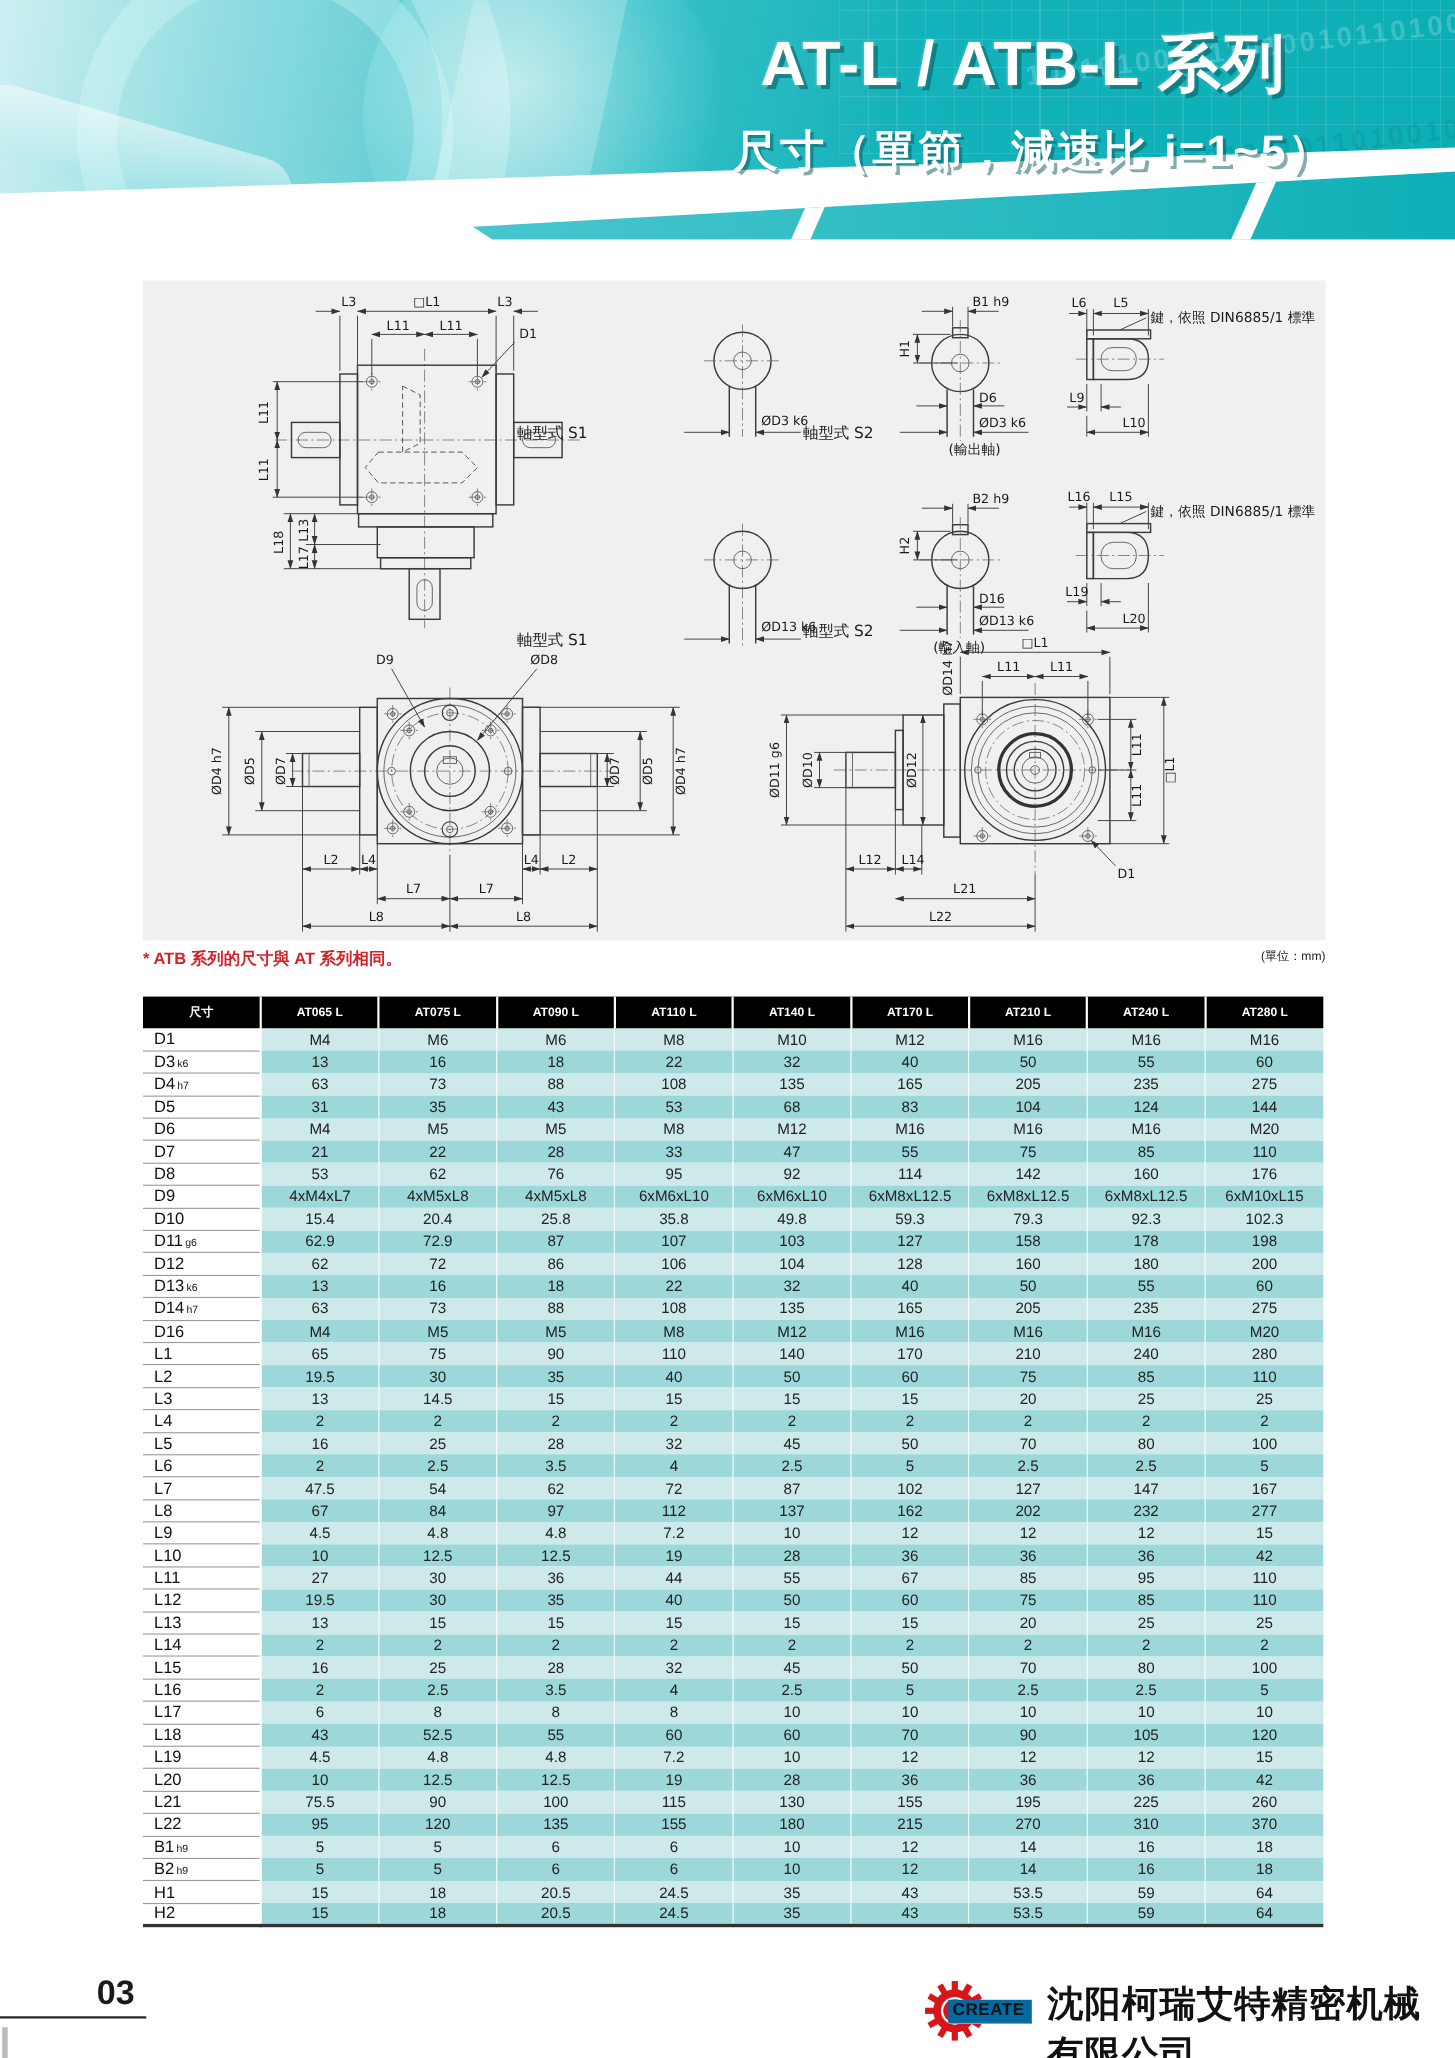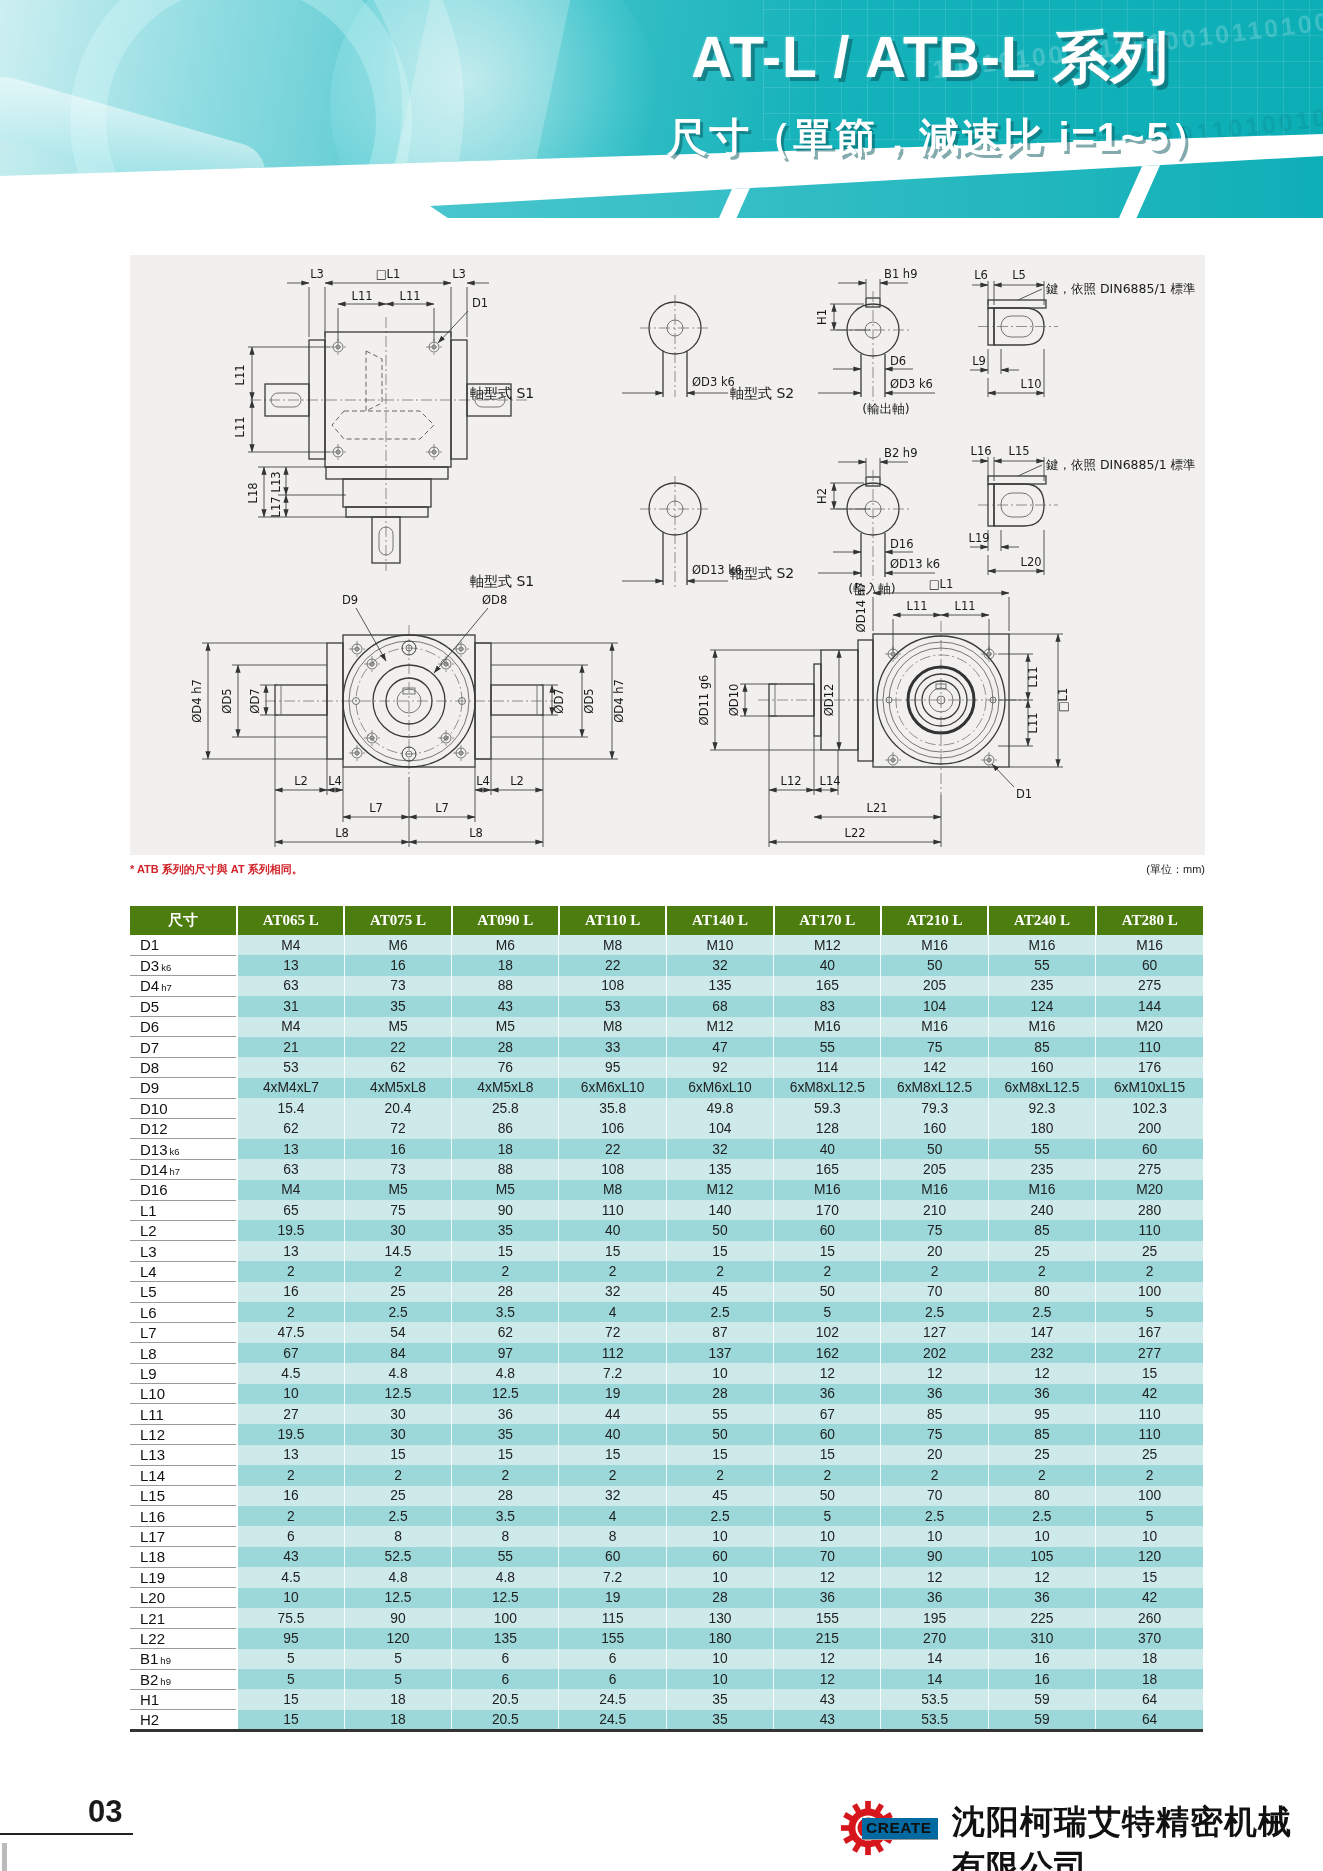--- a/index.html
+++ b/index.html
@@ -43,28 +43,28 @@
   svg .md{fill:none;stroke:#3a3a3a;stroke-width:1}
   svg .thin{fill:none;stroke:#555;stroke-width:.8}
   svg .thk{fill:none;stroke:#333;stroke-width:3}
   svg .cl{fill:none;stroke:#666;stroke-width:.7;stroke-dasharray:11 3 2 3}
   svg .hid{fill:none;stroke:#555;stroke-width:.9;stroke-dasharray:5 3}
   svg .dim{fill:none;stroke:#444;stroke-width:.9}
   svg text{font-family:"DejaVu Sans","Liberation Sans",sans-serif;font-size:11.5px;fill:#1a1a1a}
   svg text.cjk{font-size:14px}
   svg text.cap{font-size:12.5px}
   
-  .note{position:absolute;left:130px;top:862px;font-size:11px;font-weight:bold;color:#d2232a;}
+  .note{position:absolute;left:130px;top:862px;font-size:15px;font-weight:bold;color:#d2232a;}
   .unit{position:absolute;right:118px;top:862px;font-size:11px;color:#1a1a1a;}
   
   .dim-table{position:absolute;left:130px;top:906px;width:1073px;border-collapse:collapse;table-layout:fixed;
         border-bottom:3px solid #333;}
   .dim-table col.c0{width:107px}
-  .dim-table thead th{height:29px;background:#4d7c0f;color:#fff;font-size:15px;font-weight:bold;
-        border-right:2px solid #fff;padding:0;font-family:Liberation Serif, serif;}
+  .dim-table thead th{height:29px;background:#000000;color:#fff;font-size:11px;font-weight:bold;
+        border-right:2px solid #fff;padding:0;}
   .dim-table thead th:last-child{border-right:none}
   .dim-table tbody tr{height:20.4px}
   .dim-table tbody th{background:#fff;text-align:left;padding:0 0 0 10px;font-size:15px;font-weight:normal;
         color:#111;border-bottom:1px solid #9a9a9a;border-right:2px solid #fff;}
   .dim-table tbody th .sub{font-size:9.5px;margin-left:2px;}
   .dim-table tbody td{text-align:center;font-size:13.8px;color:#222;padding:0;white-space:nowrap;
         background:#cde9ea;border-right:1px solid rgba(255,255,255,.85);}
   .dim-table tbody tr.alt td{background:#9cd7da;}
   .dim-table tbody td:last-child{border-right:none}
   
@@ -597,20 +597,32 @@
           <td>15.4</td>
           <td>20.4</td>
           <td>25.8</td>
           <td>35.8</td>
           <td>49.8</td>
           <td>59.3</td>
           <td>79.3</td>
           <td>92.3</td>
           <td>102.3</td>
         </tr>
+        <tr class="alt">
+          <th>D11<span class="sub">g6</span></th>
+          <td>62.9</td>
+          <td>72.9</td>
+          <td>87</td>
+          <td>107</td>
+          <td>103</td>
+          <td>127</td>
+          <td>158</td>
+          <td>178</td>
+          <td>198</td>
+        </tr>
         <tr>
           <th>D12</th>
           <td>62</td>
           <td>72</td>
           <td>86</td>
           <td>106</td>
           <td>104</td>
           <td>128</td>
           <td>160</td>
           <td>180</td>

